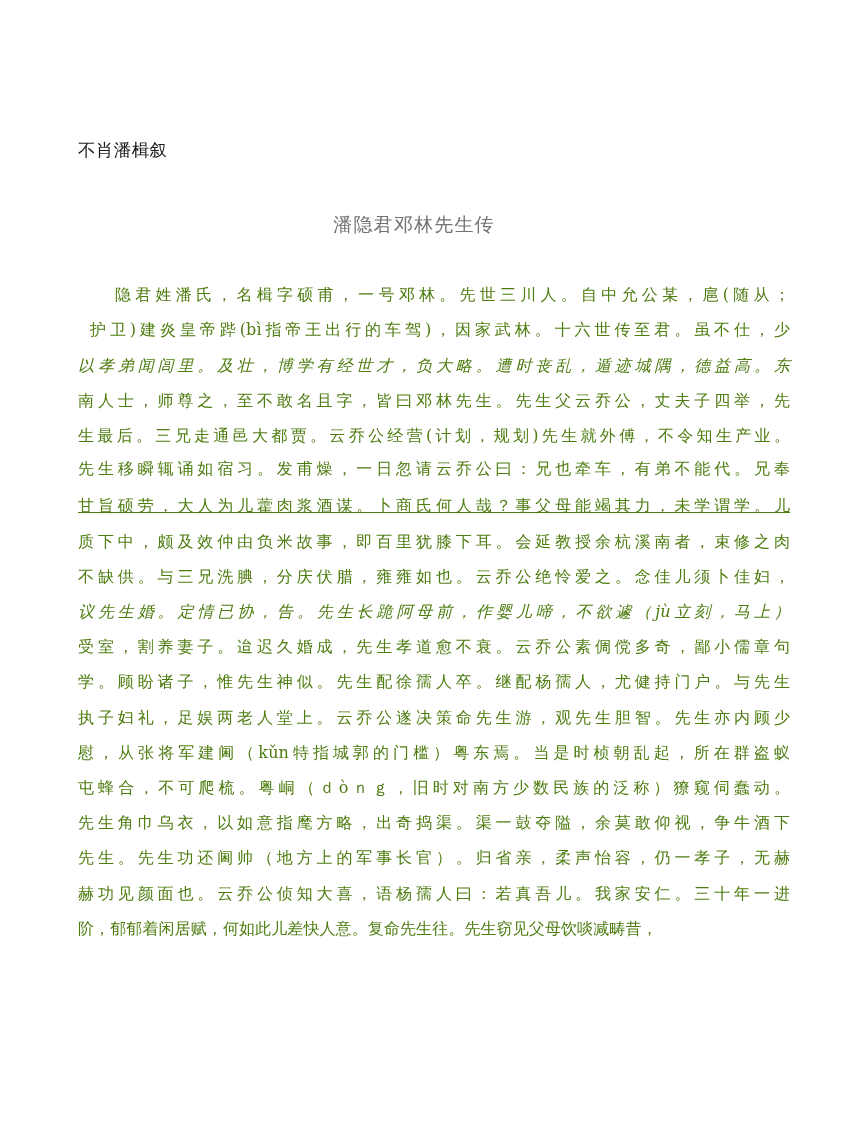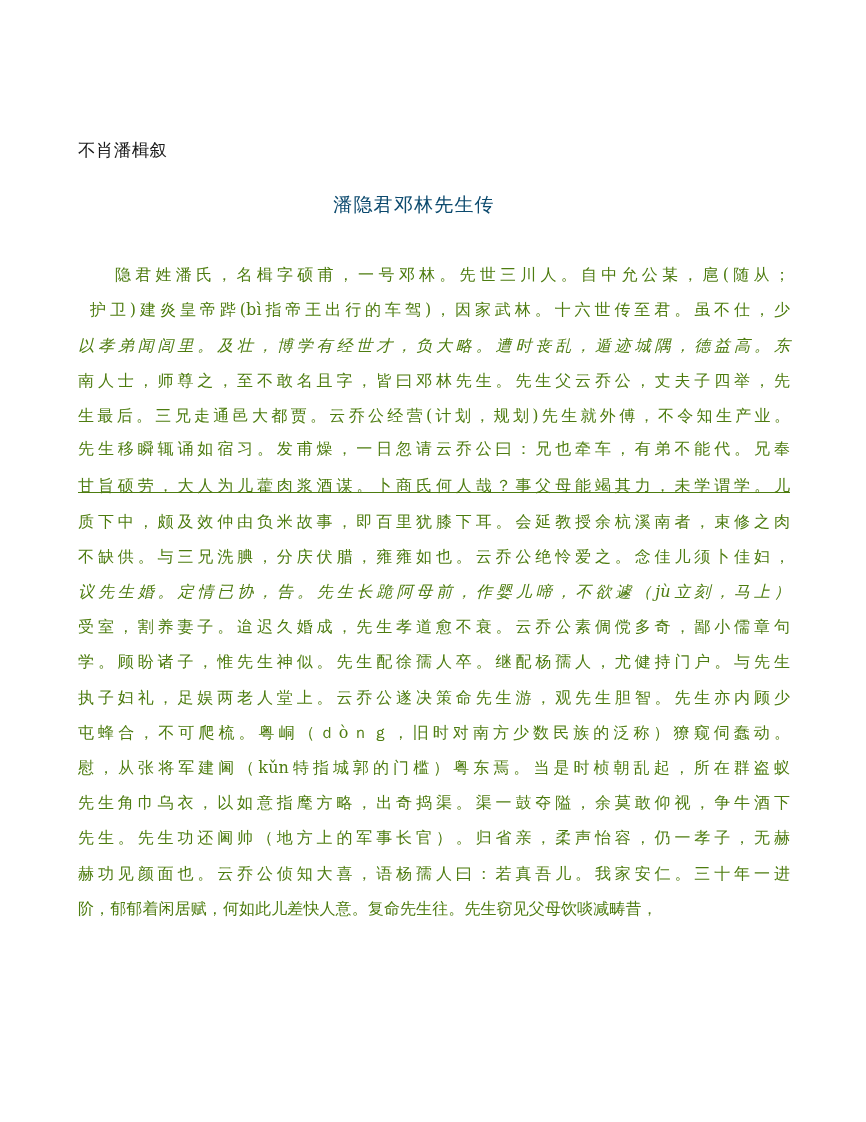--- a/index.html
+++ b/index.html
@@ -32,26 +32,26 @@
   }
   .header-line {
     margin-top: 138px;
     font-size: 17.5px;
     line-height: 1.4;
     letter-spacing: 0.4px;
     color: #1a1a1a;
     text-align: left;
   }
   .doc-title {
-    margin-top: 28px;
+    margin-top: 48px;
     font-size: 19px;
     line-height: 1.4;
     text-align: center;
     letter-spacing: 1.2px;
-    color: #0c4a6e;
+    color: #737373;
     padding-right: 40px;
   }
   .body-block {
     margin-top: 40px;
   }
   .para {
     font-size: 16px;
     line-height: 35.2px;
     text-align: justify;
     text-align-last: left;
@@ -85,22 +85,22 @@
           <span style="display: block; text-align: justify; text-align-last: justify;">南人士，师尊之，至不敢名且字，皆曰邓林先生。先生父云乔公，丈夫子四举，先</span>
           <span style="display: block; text-align: justify; text-align-last: justify;">生最后。三兄走通邑大都贾。云乔公经营(计划，规划)先生就外傅，不令知生产业。</span>
           <span style="display: block; text-align: justify; text-align-last: justify; font-family: Liberation Mono, monospace;">先生移瞬辄诵如宿习。发甫燥，一日忽请云乔公曰：兄也牵车，有弟不能代。兄奉</span>
           <span style="display: block; text-align: justify; text-align-last: justify; text-decoration: underline;">甘旨硕劳，大人为儿藿肉浆酒谋。卜商氏何人哉？事父母能竭其力，未学谓学。儿</span>
           <span style="display: block; text-align: justify; text-align-last: justify;">质下中，颇及效仲由负米故事，即百里犹膝下耳。会延教授余杭溪南者，束修之肉</span>
           <span style="display: block; text-align: justify; text-align-last: justify;">不缺供。与三兄洗腆，分庆伏腊，雍雍如也。云乔公绝怜爱之。念佳儿须卜佳妇，</span>
           <span style="display: block; text-align: justify; text-align-last: justify; font-style: italic;">议先生婚。定情已协，告。先生长跪阿母前，作婴儿啼，不欲遽（jù立刻，马上）</span>
           <span style="display: block; text-align: justify; text-align-last: justify;">受室，割养妻子。迨迟久婚成，先生孝道愈不衰。云乔公素倜傥多奇，鄙小儒章句</span>
           <span style="display: block; text-align: justify; text-align-last: justify;">学。顾盼诸子，惟先生神似。先生配徐孺人卒。继配杨孺人，尤健持门户。与先生</span>
           <span style="display: block; text-align: justify; text-align-last: justify;">执子妇礼，足娱两老人堂上。云乔公遂决策命先生游，观先生胆智。先生亦内顾少</span>
+          <span style="display: block; text-align: justify; text-align-last: justify;">慰，从张将军建阃（kǔn特指城郭的门槛）粤东焉。当是时桢朝乱起，所在群盗蚁</span>
           <span style="display: block; text-align: justify; text-align-last: justify;">屯蜂合，不可爬梳。粤峒（ｄòｎｇ，旧时对南方少数民族的泛称）獠窥伺蠢动。</span>
-          <span style="display: block; text-align: justify; text-align-last: justify;">慰，从张将军建阃（kǔn特指城郭的门槛）粤东焉。当是时桢朝乱起，所在群盗蚁</span>
           <span style="display: block; text-align: justify; text-align-last: justify;">先生角巾乌衣，以如意指麾方略，出奇捣渠。渠一鼓夺隘，余莫敢仰视，争牛酒下</span>
           <span style="display: block; text-align: justify; text-align-last: justify;">先生。先生功还阃帅（地方上的军事长官）。归省亲，柔声怡容，仍一孝子，无赫</span>
           <span style="display: block; text-align: justify; text-align-last: justify;">赫功见颜面也。云乔公侦知大喜，语杨孺人曰：若真吾儿。我家安仁。三十年一进</span>
           <span style="display: block; text-align: left; text-align-last: left;">阶，郁郁着闲居赋，何如此儿差快人意。复命先生往。先生窃见父母饮啖减畴昔，</span>
         </p>
     </div>
 
   </div>
 </div>
 

